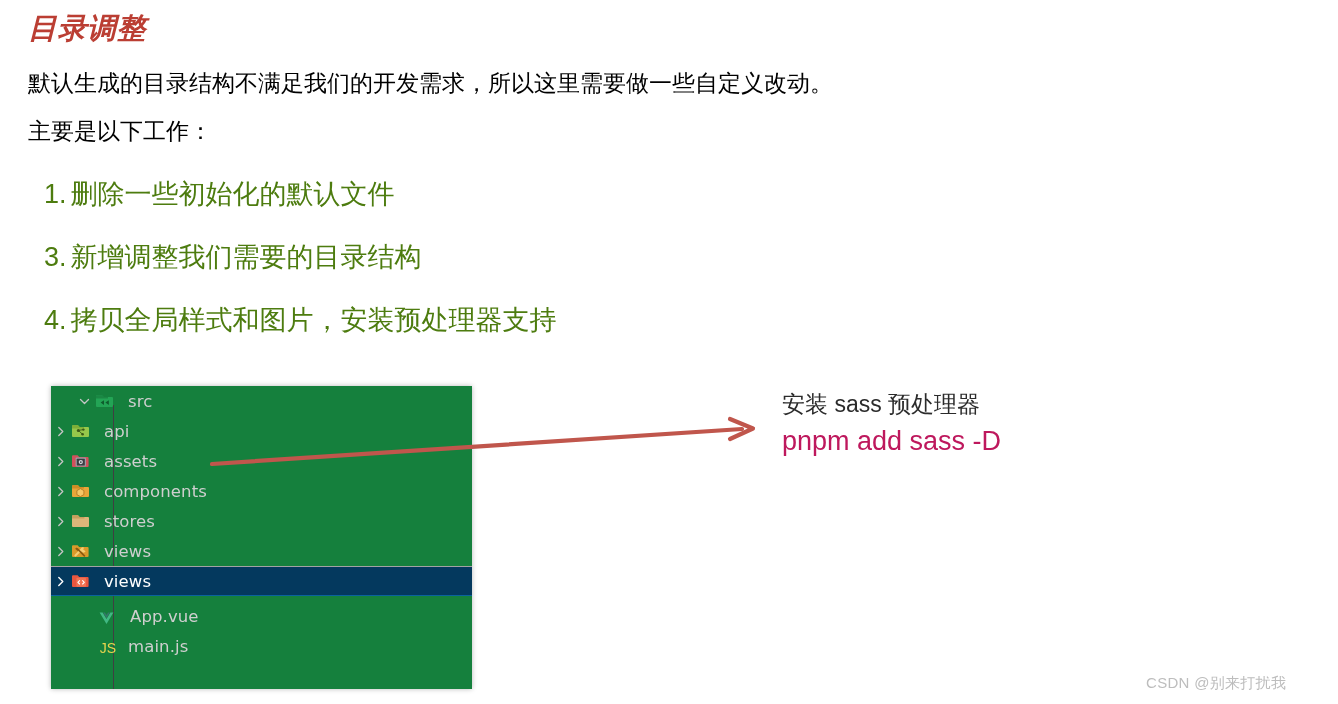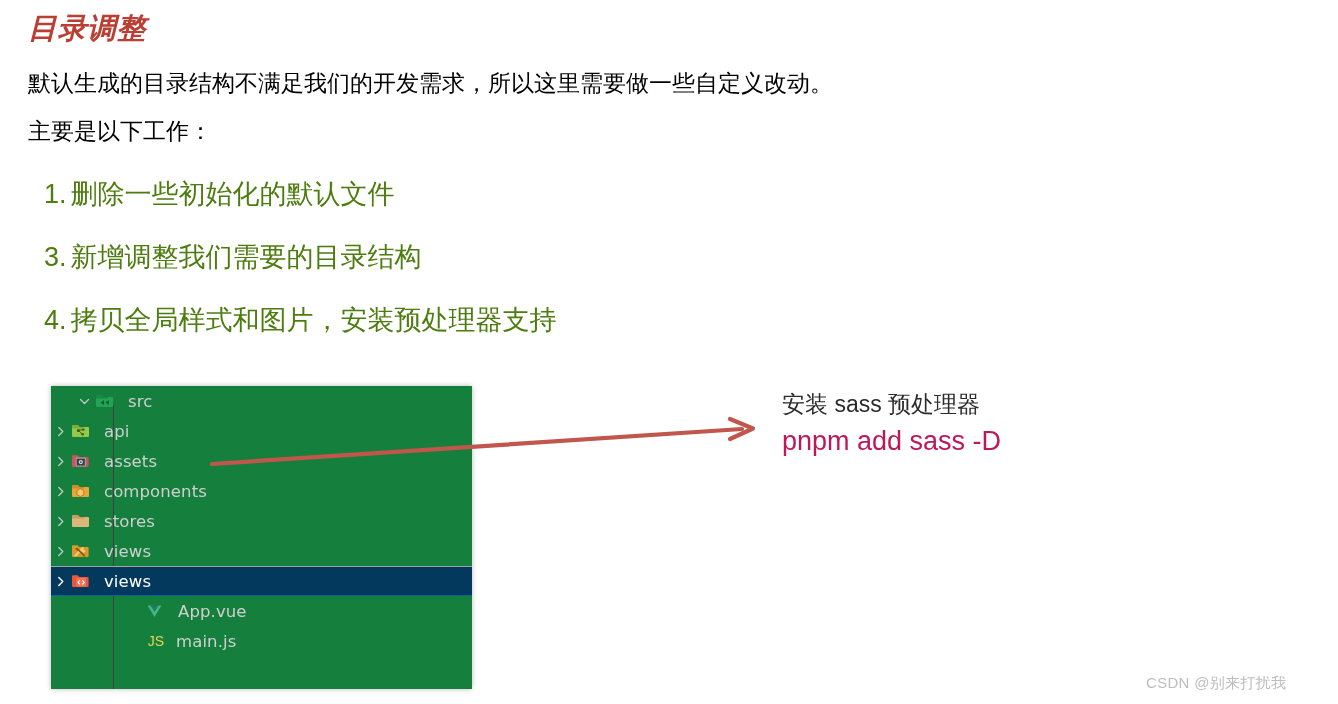--- a/index.html
+++ b/index.html
@@ -73,21 +73,21 @@
     position: relative;
     height: 30px;
     display: flex;
     align-items: center;
     color: #cfcfcf;
     font-size: 16.5px;
     white-space: nowrap;
   }
   .tree-row.level1 { padding-left: 24px; }
   .tree-row.level2 { }
-  .tree-row.level2-file { padding-left: 74px; }
+  .tree-row.level2-file { padding-left: 26px; align-items: flex-end; }
   .tree-row.selected {
     background: #04395e;
     border-top: 1px solid #a3a3a3;
     border-bottom: 1px solid #0a639e;
     color: #ffffff;
     height: 28px;
   }
   .chev {
     width: 18px;
     min-width: 18px;

